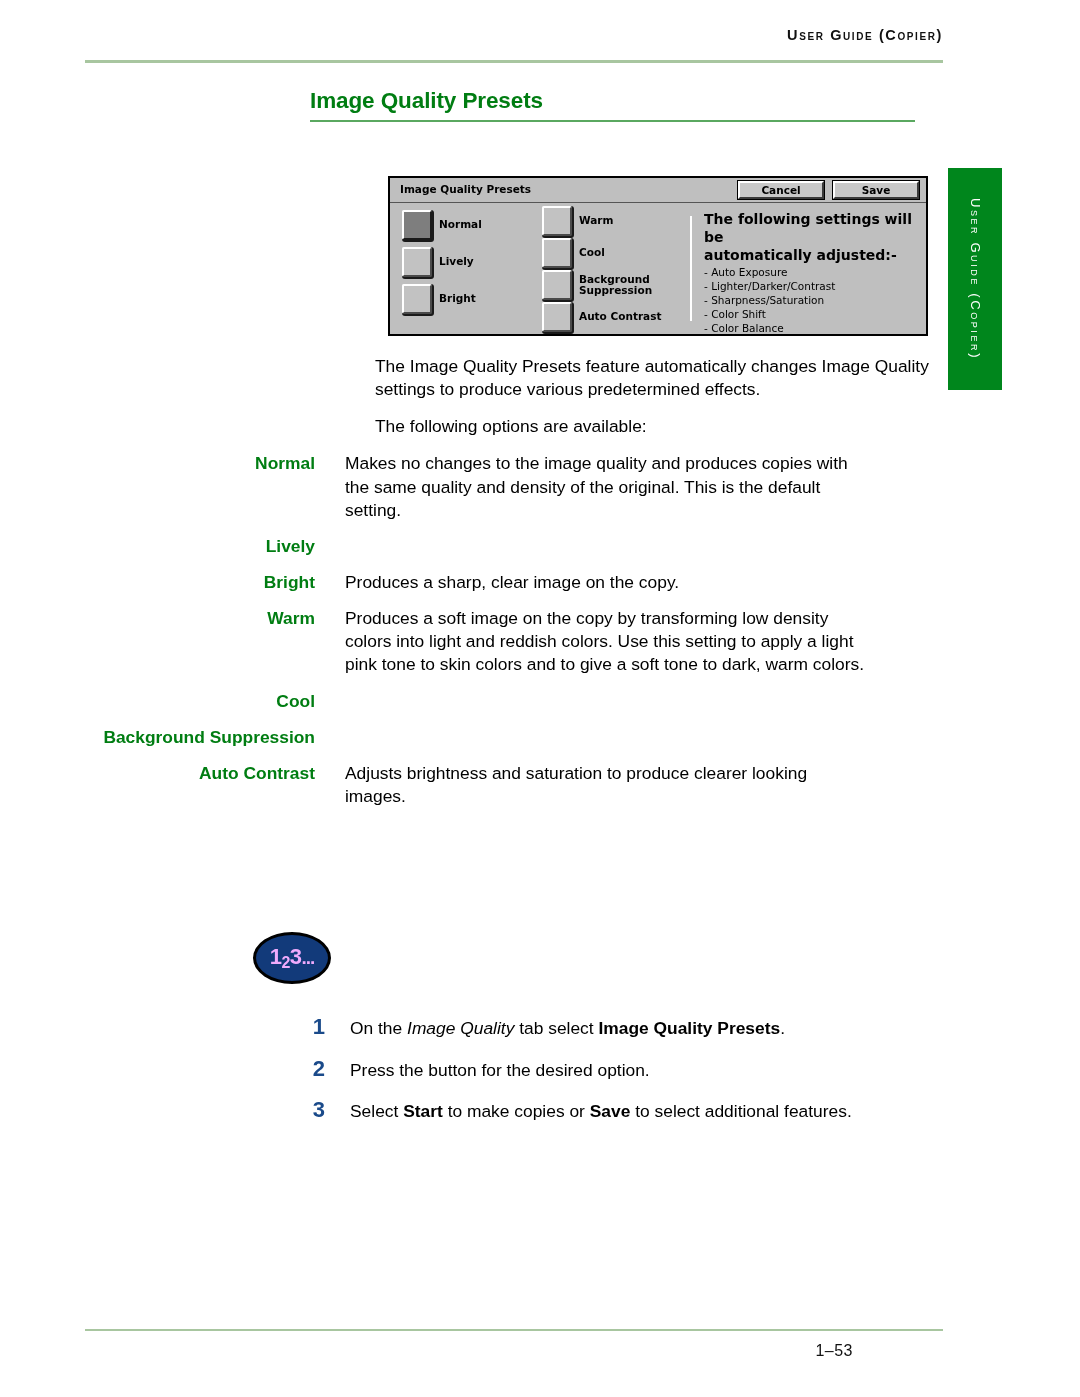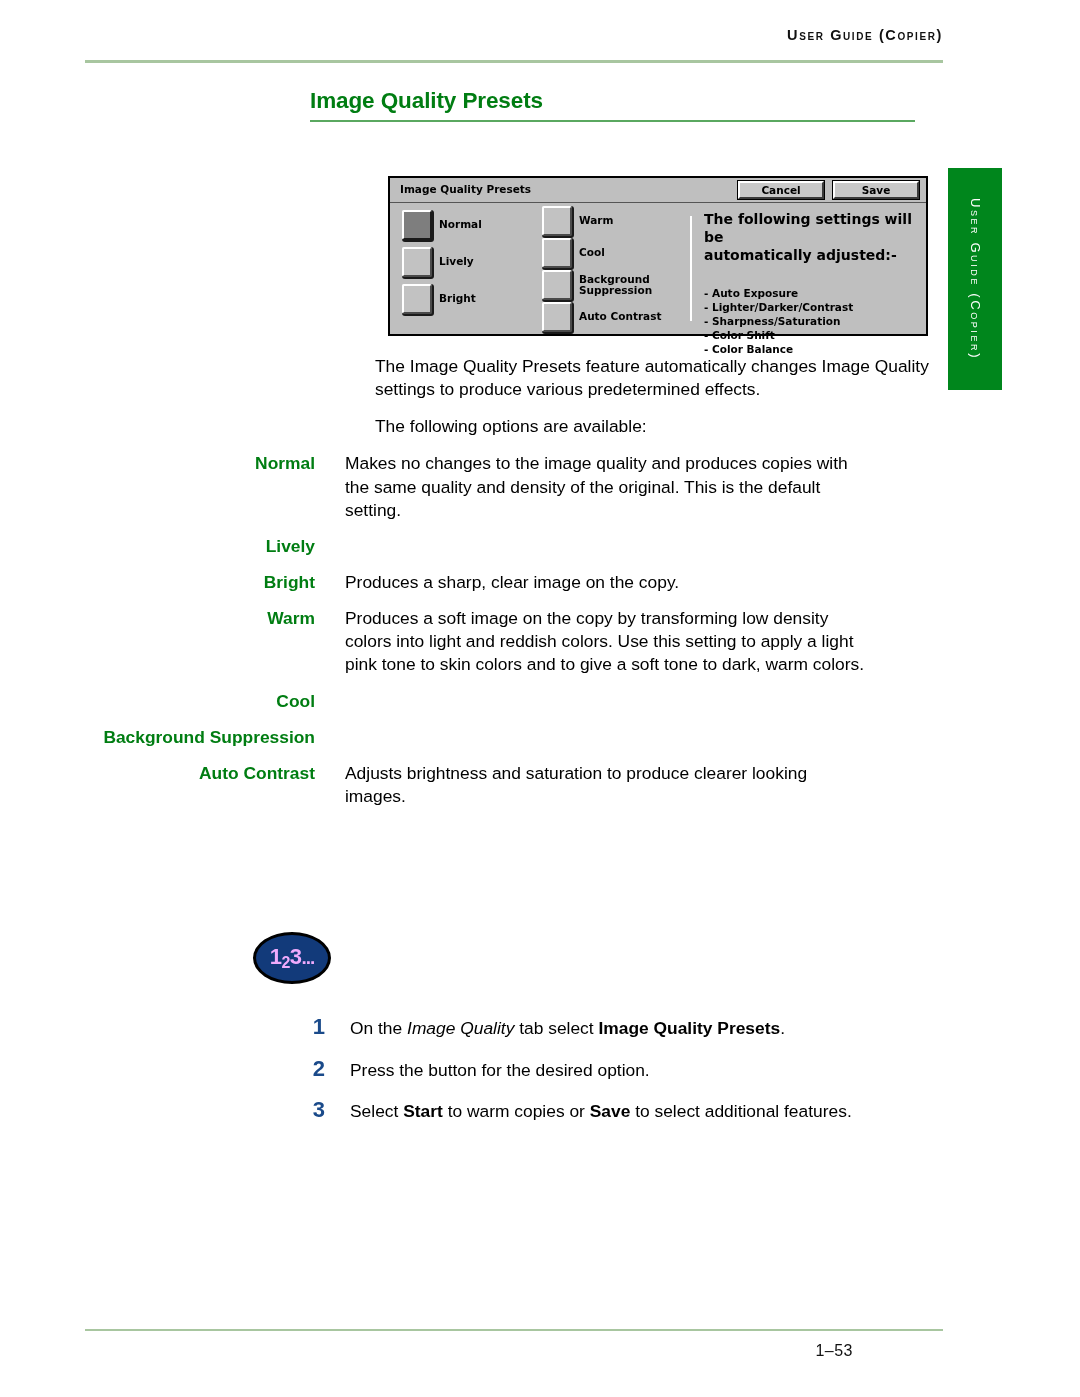--- a/index.html
+++ b/index.html
@@ -186,23 +186,23 @@
     width: 215px;
   }
   #ui-info-head {
     font-size: 14px;
     font-weight: bold;
     color: #000;
     line-height: 1.28;
     white-space: pre-line;
   }
   #ui-info-list {
-    margin-top: 22px;
+    margin-top: 1px;
     font-size: 10.5px;
-    font-weight: bold;
+    font-weight: normal;
     color: #000;
     line-height: 1.33;
   }
   #ui-info-list div { white-space: nowrap; }
 
   
   #body-area {
     position: absolute;
     left: 0;
     top: 355px;
@@ -439,18 +439,18 @@
   <div class="step">
     <div class="step-num">1</div>
     <div class="step-text"><span>On the </span><i>Image Quality</i><span> tab select </span><b>Image Quality Presets</b><span>.</span></div>
   </div>
   <div class="step">
     <div class="step-num">2</div>
     <div class="step-text"><span>Press the button for the desired option.</span></div>
   </div>
   <div class="step">
     <div class="step-num">3</div>
-    <div class="step-text"><span>Select </span><b>Start</b><span> to warm copies or </span><b>Save</b><span> to select additional features.</span></div>
+    <div class="step-text"><span>Select </span><b>Start</b><span> to make copies or </span><b>Save</b><span> to select additional features.</span></div>
   </div>
 </div>
 
 <div id="footer-rule"></div>
 <div id="page-number">1–53</div>
 
 </body></html>

